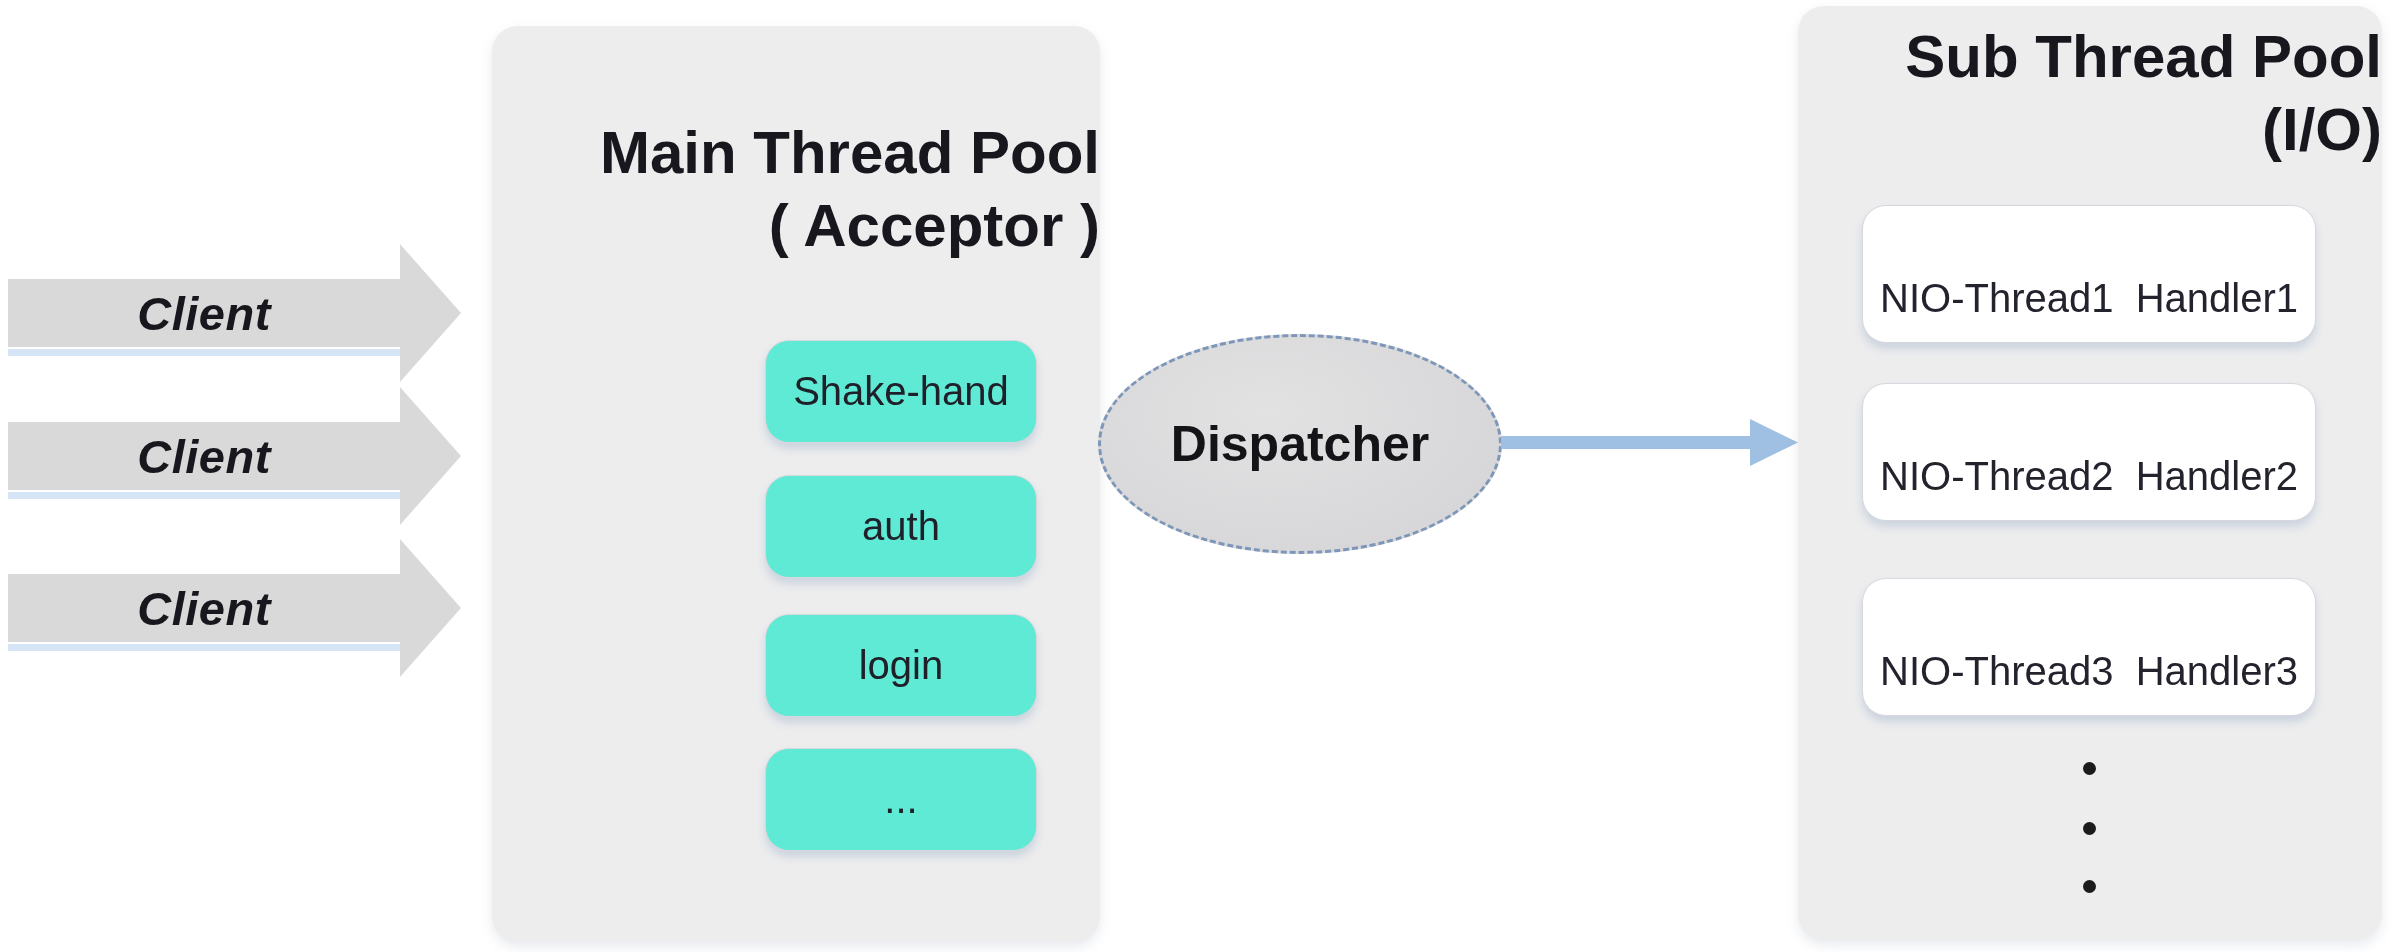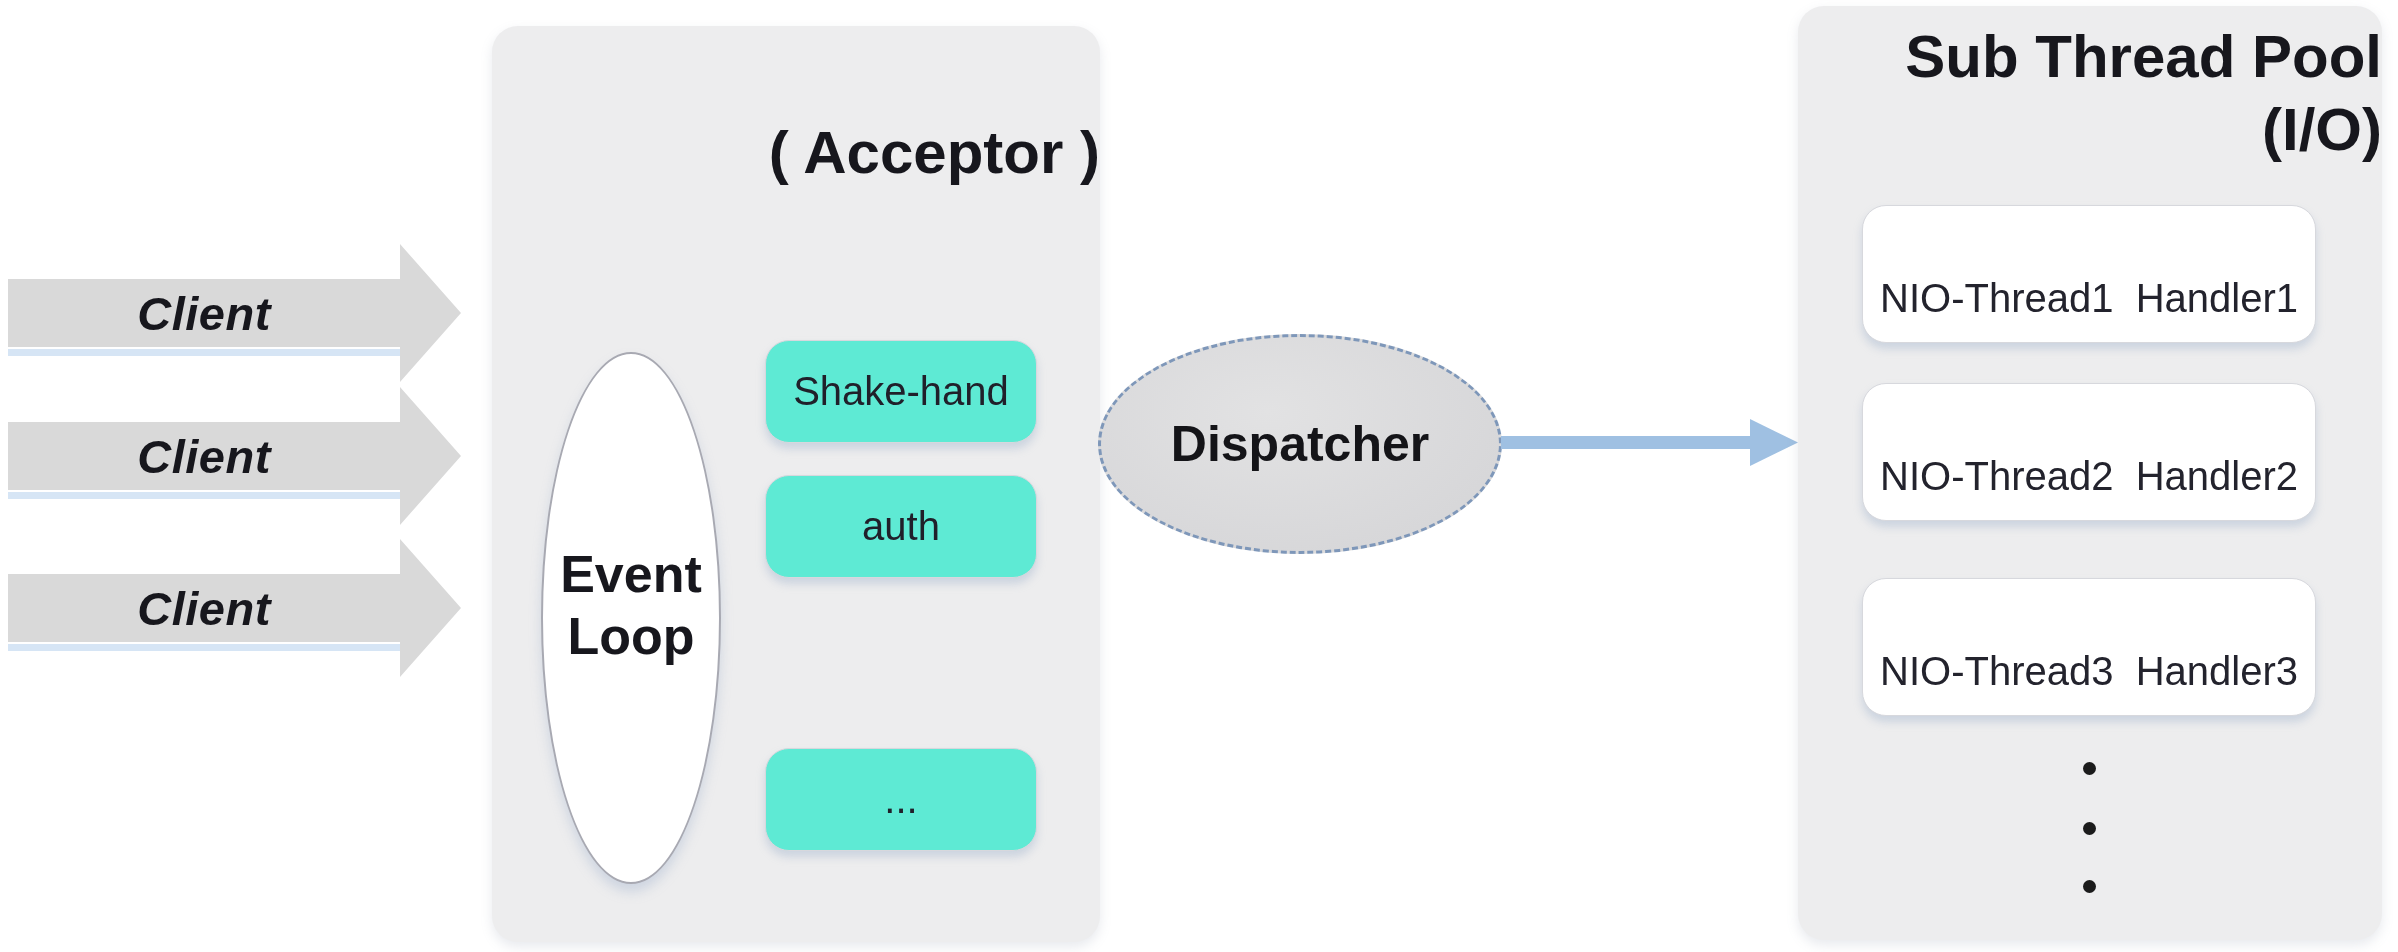--- a/index.html
+++ b/index.html
@@ -185,35 +185,33 @@
   <div class="client-arrow" style="top:538px">
     <svg width="455" height="140" viewBox="0 0 455 140">
       <rect x="0" y="106" width="392" height="7" fill="#d6e5f5"></rect>
       <polygon points="0,36 392,36 392,1 453,70 392,139 392,104 0,104" fill="#d9d9d9"></polygon>
     </svg>
     <div class="client-label">Client</div>
   </div>
 
   <section class="panel main-panel">
     <div class="panel-title">
+      <div>Main Thread Pool</div>
       <div>( Acceptor )</div>
     </div>
 
-    <div class="event-ellipse">
-      <div class="event-text">
-        <div>Event</div>
-        <div>Loop</div>
-      </div>
-    </div>
 
     <div class="step-box" style="top:314px">
       <span>Shake-hand</span>
     </div>
     <div class="step-box" style="top:449px">
       <span>auth</span>
+    </div>
+    <div class="step-box" style="top:588px">
+      <span>login</span>
     </div>
     <div class="step-box" style="top:722px">
       <span>...</span>
     </div>
   </section>
 
   <div class="dispatcher">
     <span>Dispatcher</span>
   </div>
 

